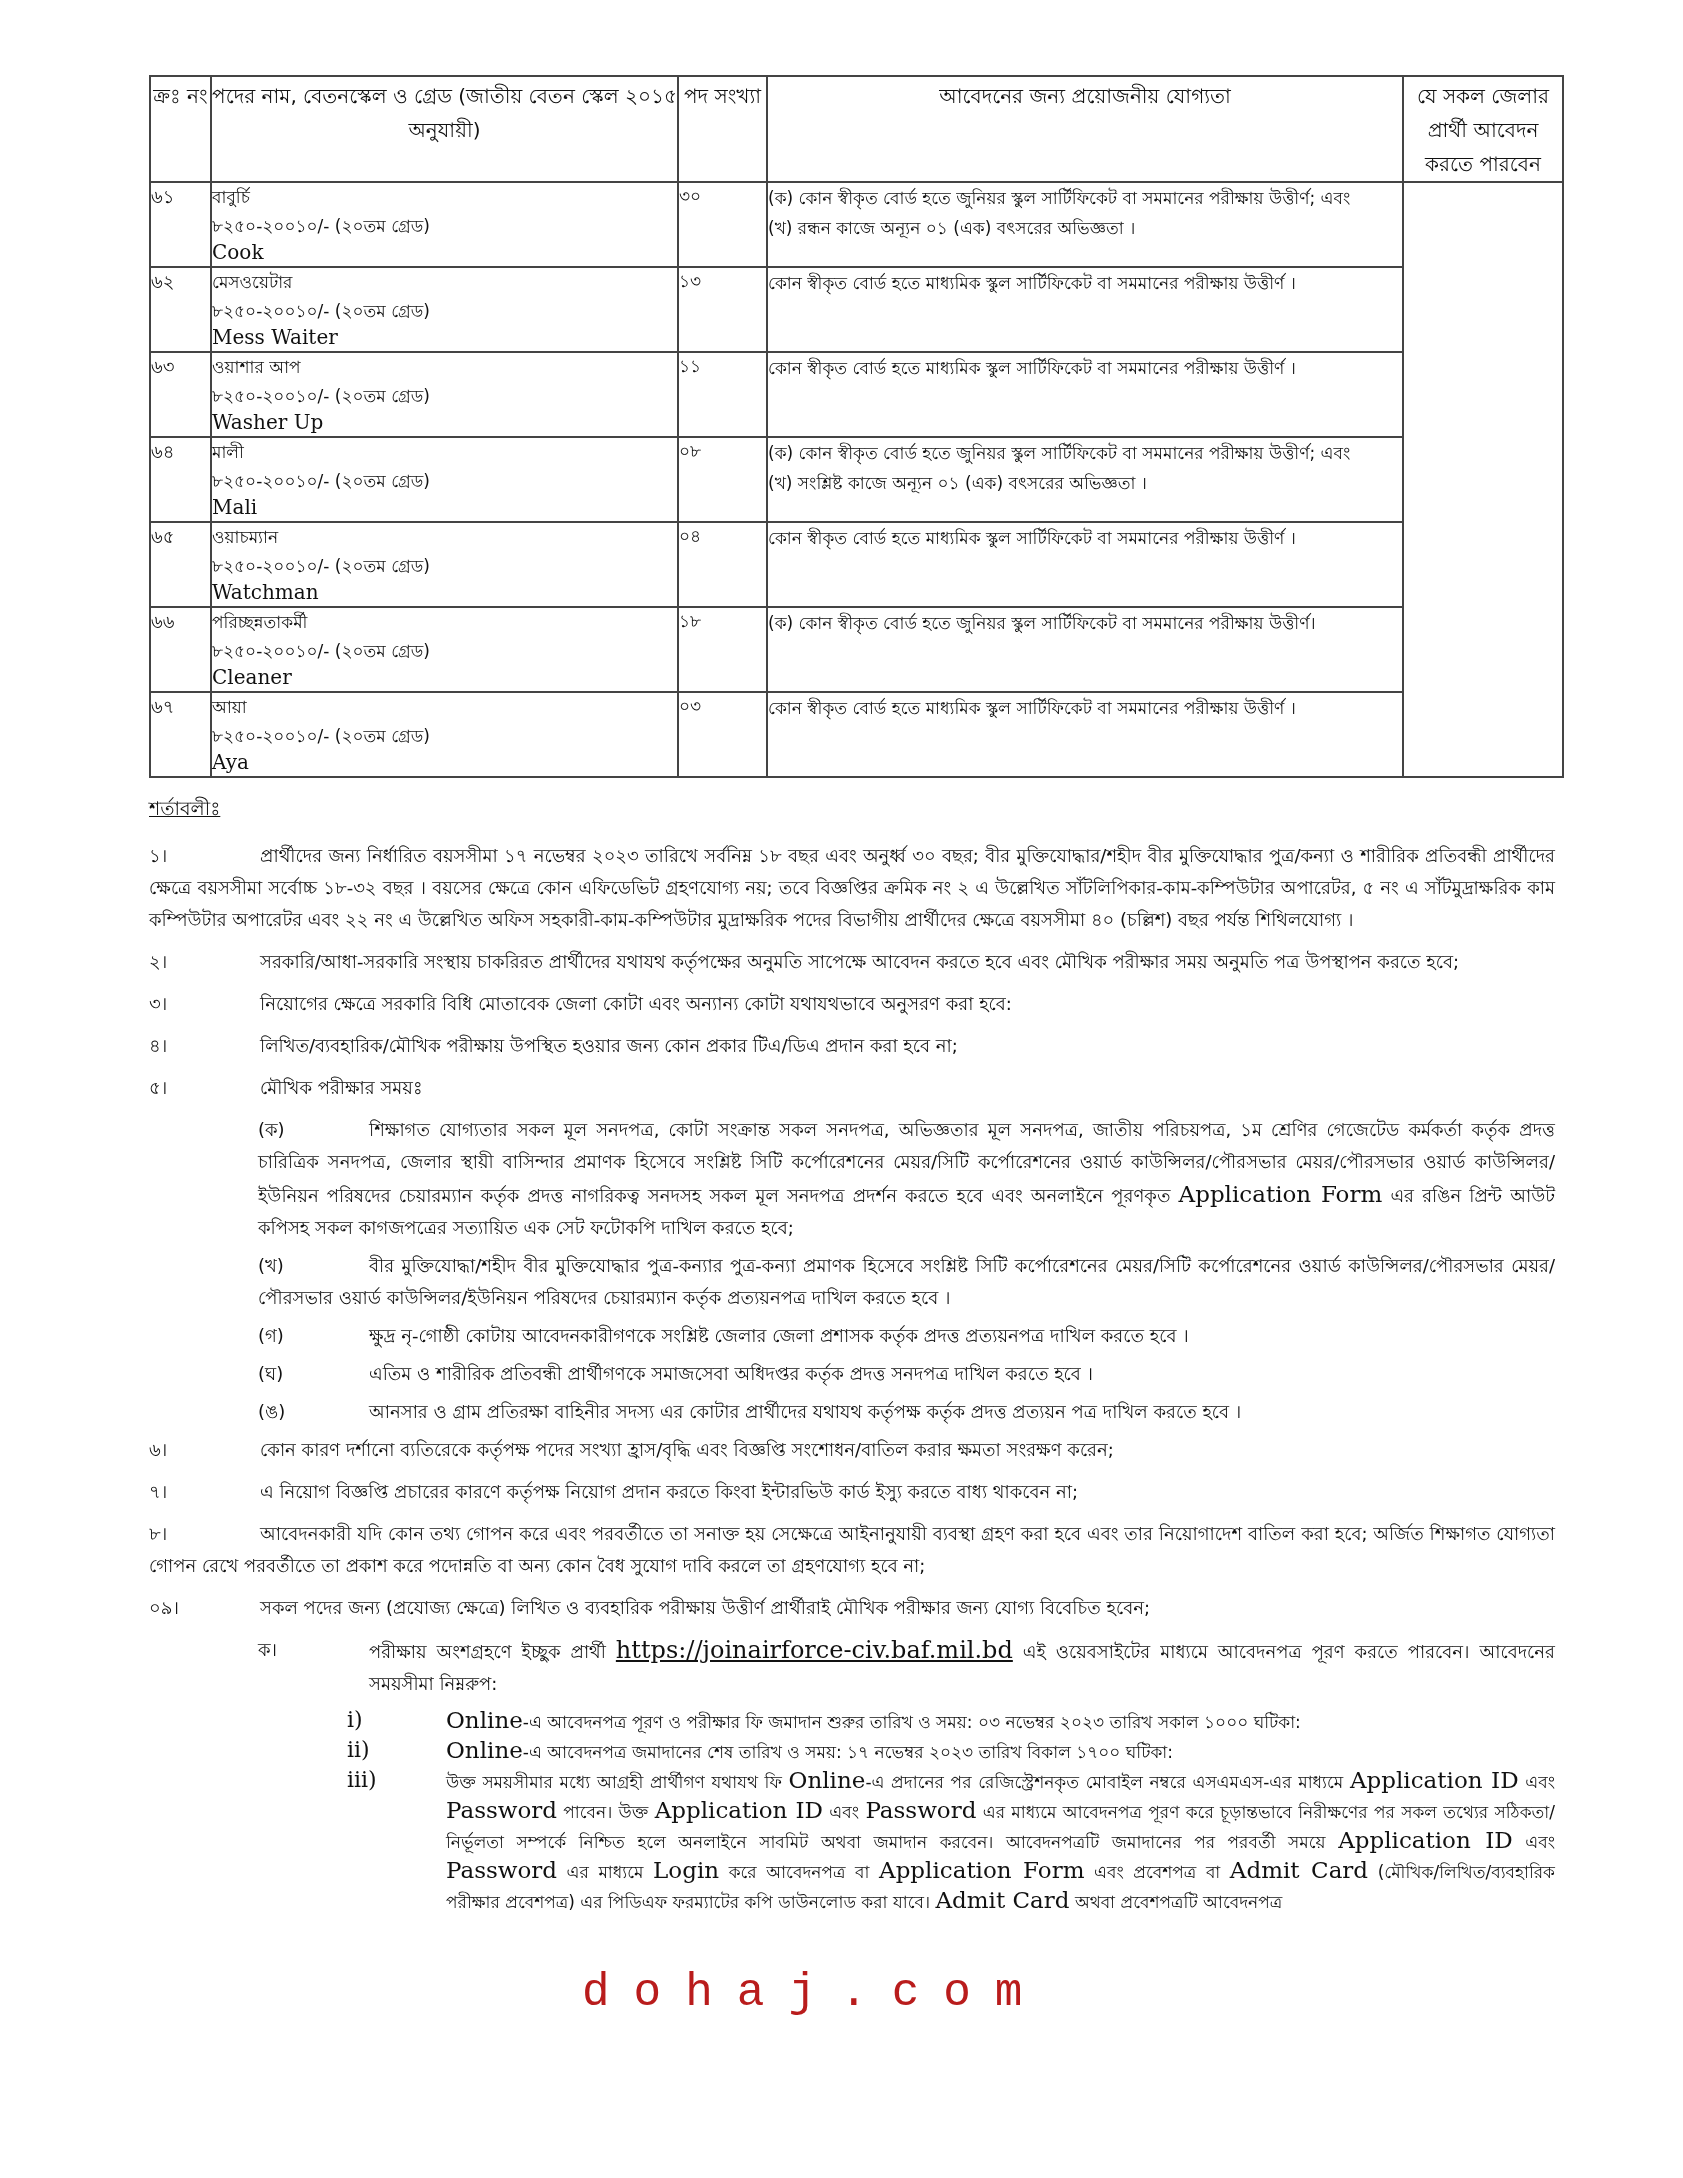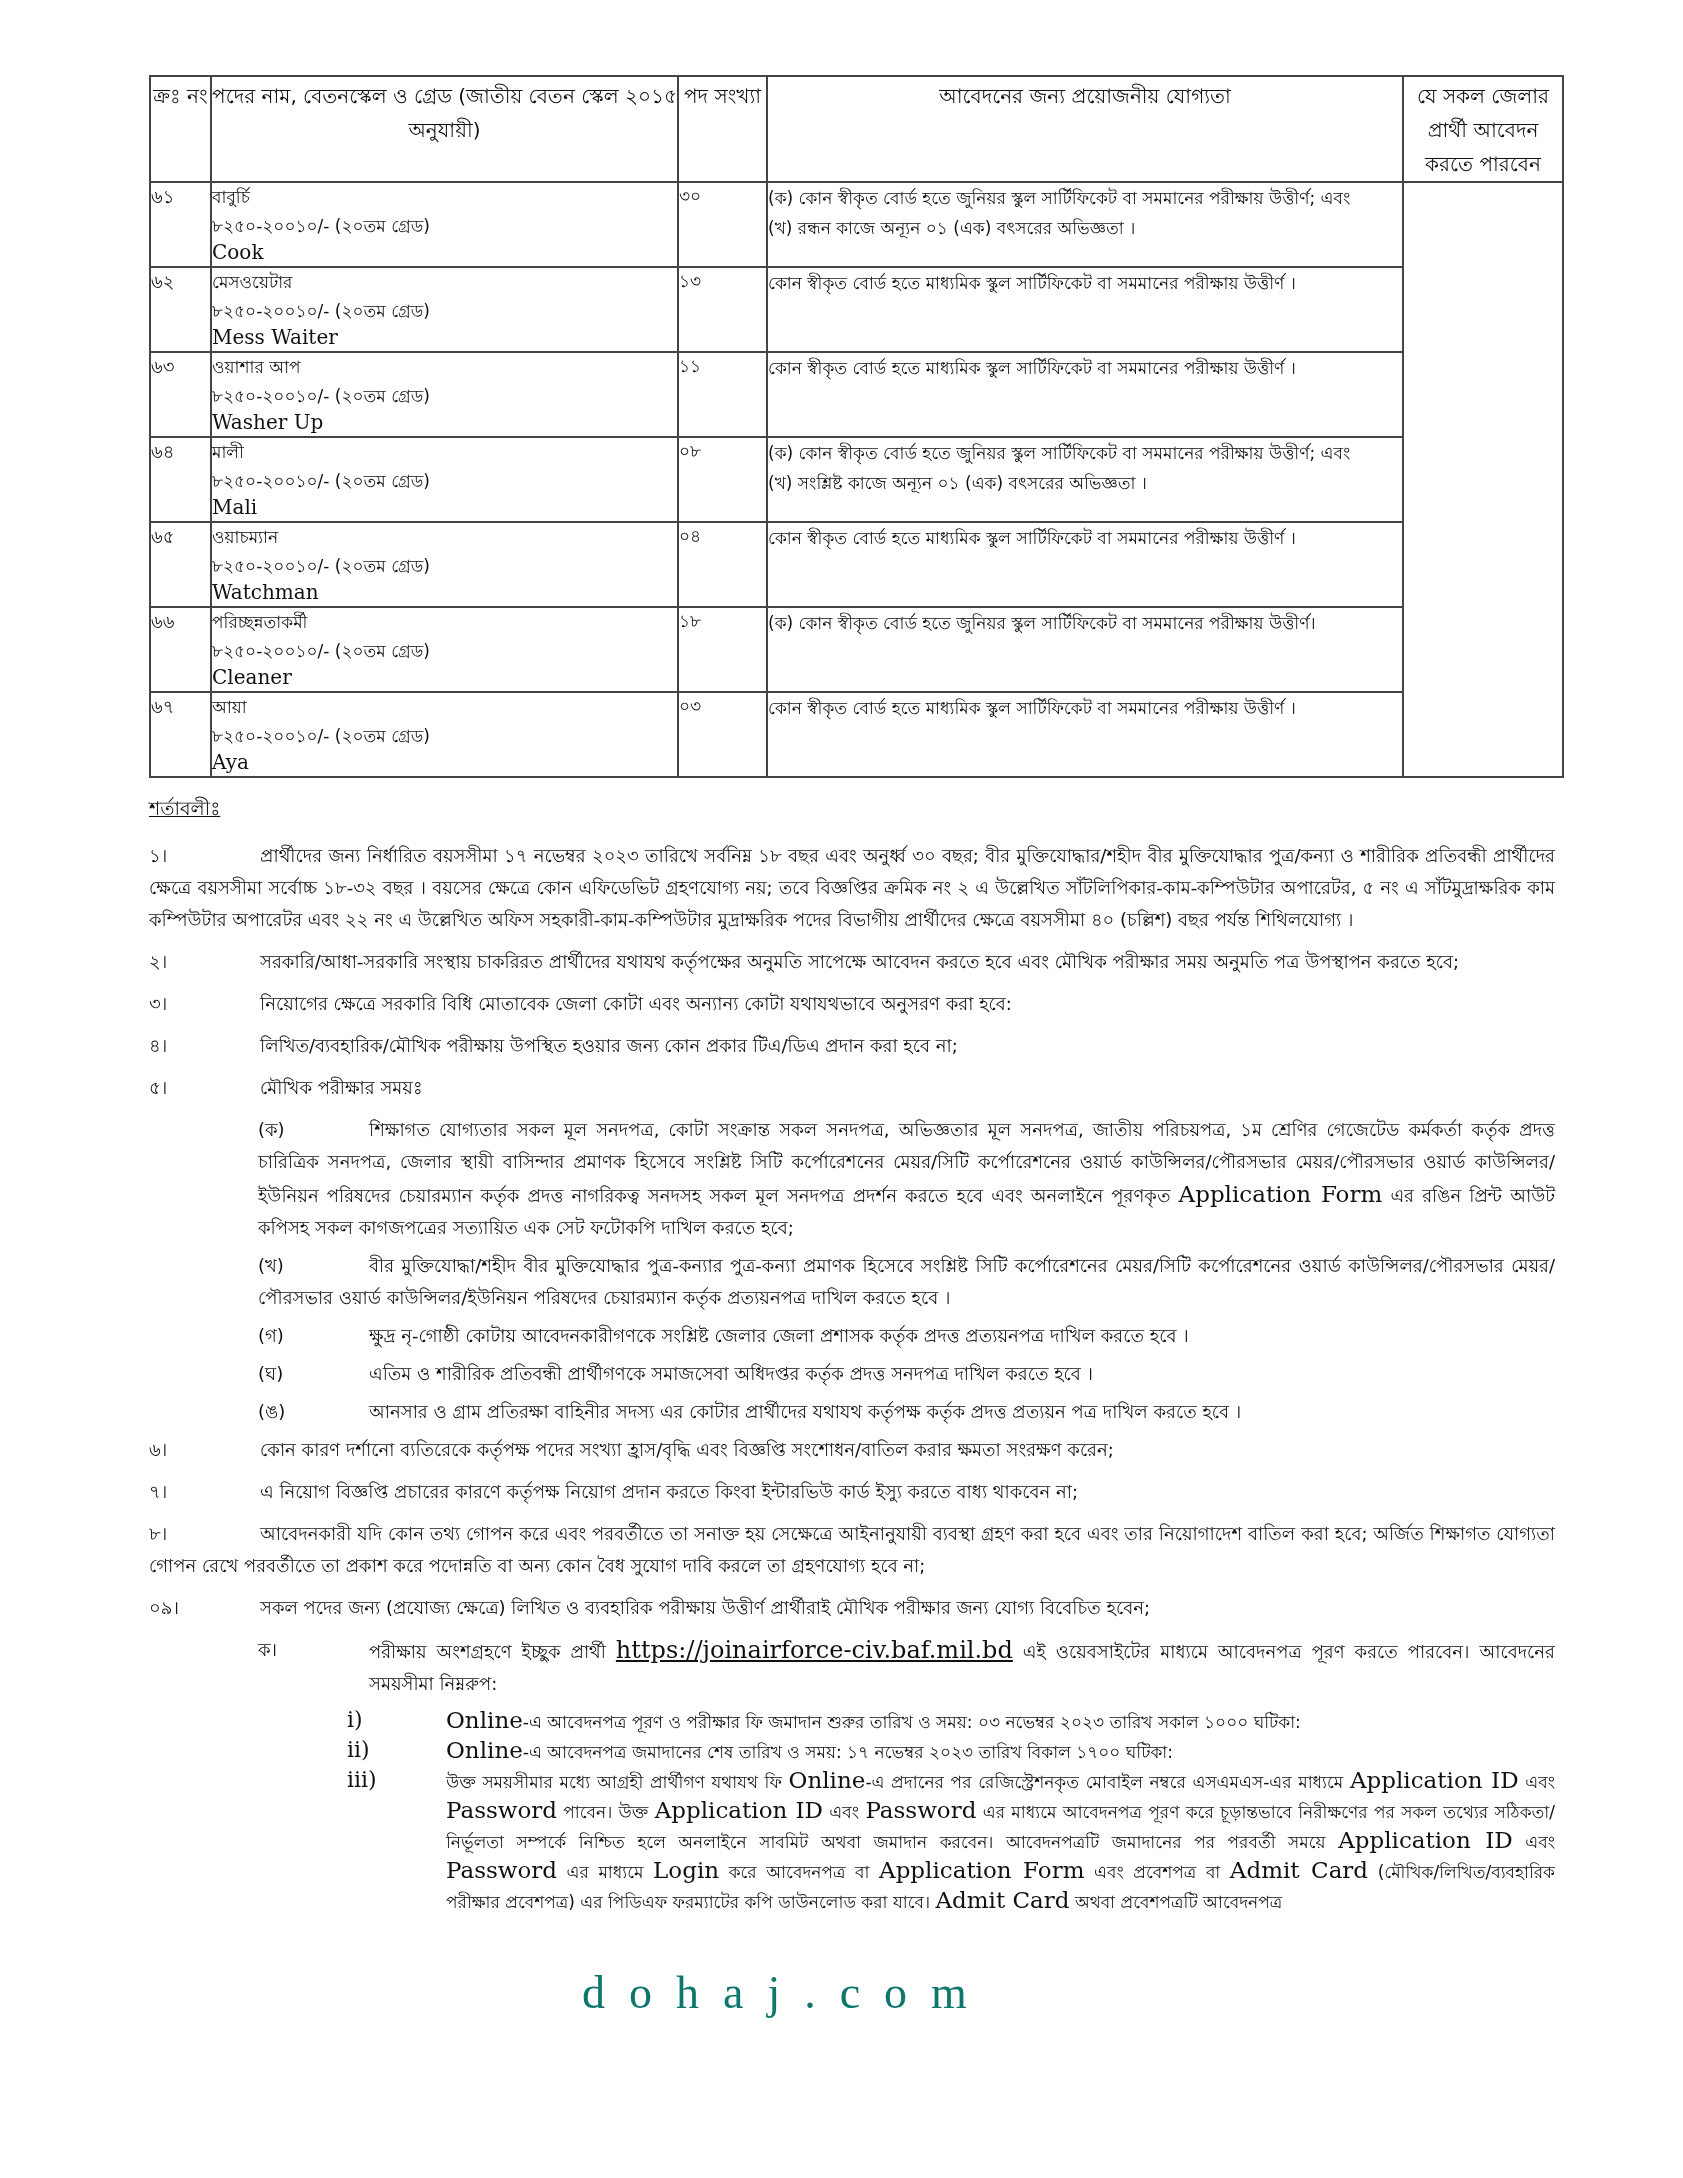--- a/index.html
+++ b/index.html
@@ -32,22 +32,22 @@
   .sub { position: relative; margin-left: 109px; font-size: 18px; line-height: 32px; text-align: justify; margin-bottom: 6px; }
   .sub .num { position: absolute; left: 0; top: 0; }
   .sub .txt { display: block; text-indent: 111px; }
   .sub.single .txt { text-indent: 0; padding-left: 111px; }
   .eng { font-family: "DejaVu Serif", serif; font-size: 23px; }
   .url { font-family: "DejaVu Serif", serif; font-size: 24px; text-decoration: underline; }
   .online-item { position: relative; margin-left: 198px; font-size: 17px; line-height: 28px; text-align: justify; }
   .online-item .num { position: absolute; left: 0; top: 0; font-family: "DejaVu Serif", serif; font-size: 22px; }
   .online-item .txt { display: block; padding-left: 99px; }
   .watermark {
-    position: absolute; left: 582px; top: 1970px; color: #0f766e;
-    font-family: Liberation Serif, serif; font-size: 46px; letter-spacing: 24px; line-height: 1;
+    position: absolute; left: 582px; top: 1970px; color: #b91c1c;
+    font-family: Liberation Mono, monospace; font-size: 46px; letter-spacing: 24px; line-height: 1;
   }
 </style>
 </head>
 <body>
 
 <div class="page">
   <table class="posts">
     <thead>
       <tr>
         <th class="c-no">ক্রঃ নং</th>

